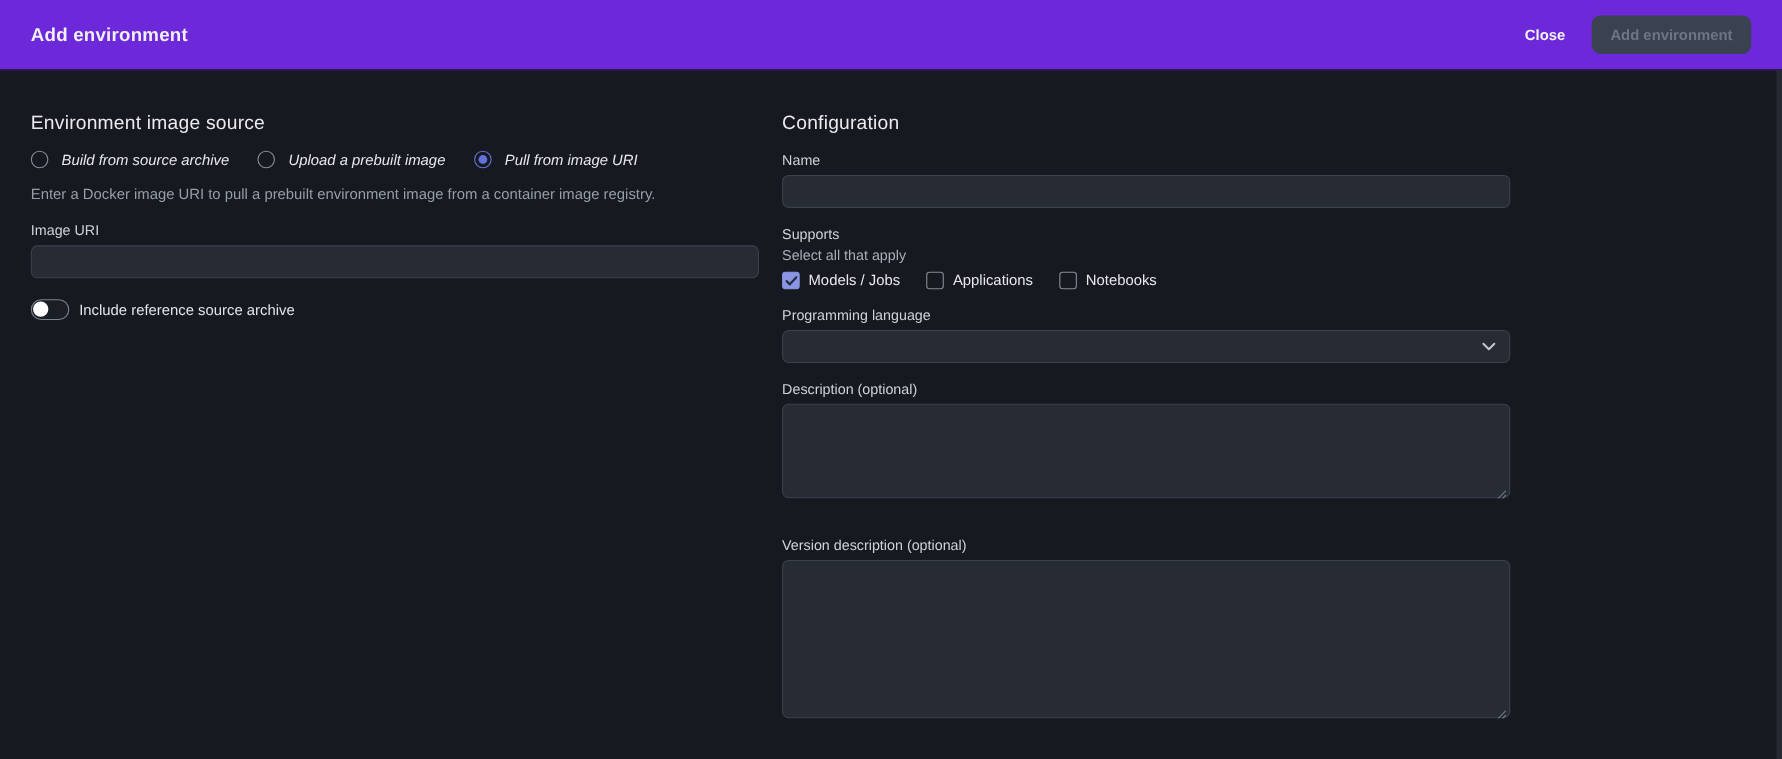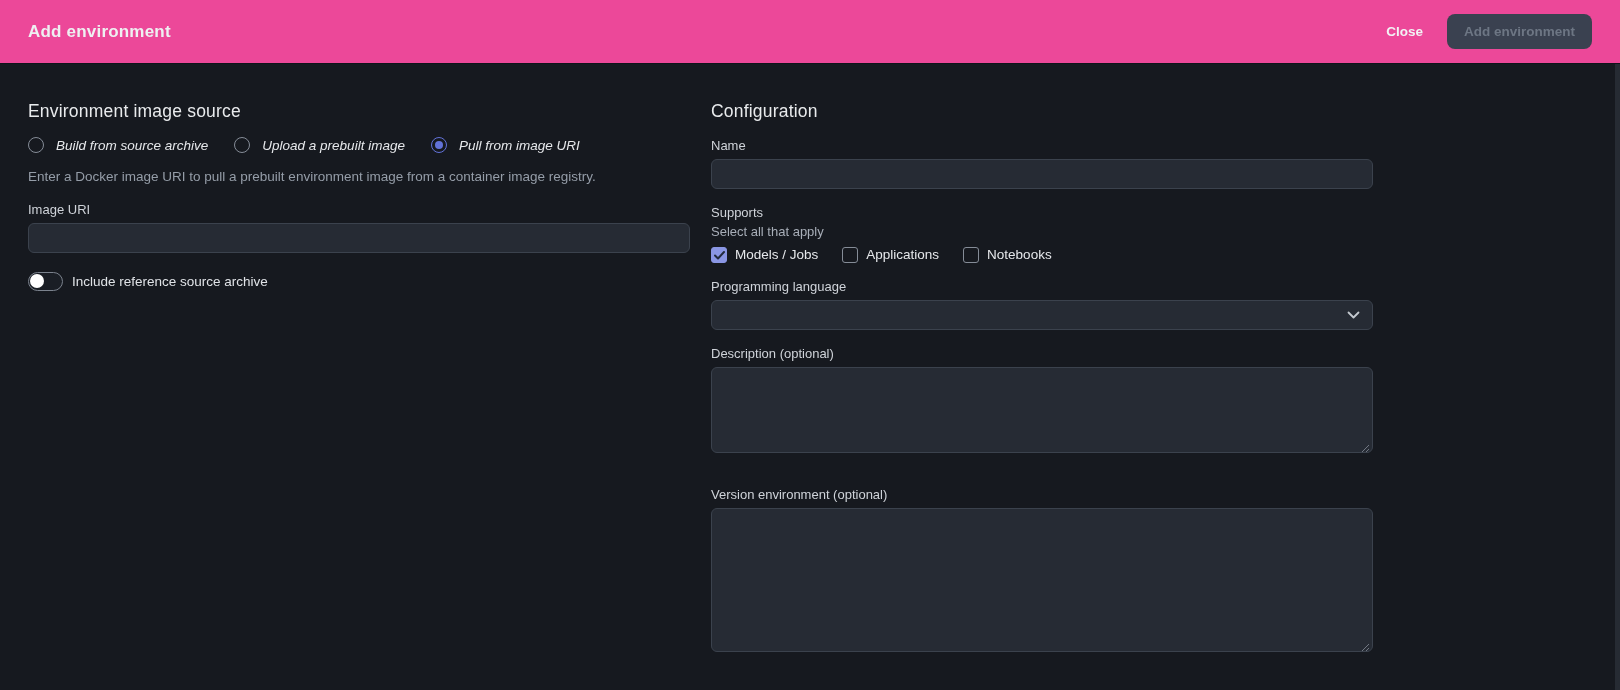--- a/index.html
+++ b/index.html
@@ -7,21 +7,21 @@
   body {
     background: #16191f;
     font-family: "Liberation Sans", "DejaVu Sans", sans-serif;
     color: #e3e6e9;
     position: relative;
   }
 
   
   .topbar {
     height: 64px;
-    background: #ec4899;
+    background: #6d28d9;
     border-bottom: 1px solid #10131a;
     display: flex;
     align-items: center;
     padding: 0 28px;
   }
   .topbar-title {
     font-size: 17px;
     font-weight: 700;
     color: #eef0f2;
     letter-spacing: 0.2px;
@@ -277,21 +277,21 @@
     </div>
 
     <label class="field-label desc-label">Description (optional)</label>
     <div class="textarea-wrap">
       <textarea class="textarea-box desc-area" style=""></textarea>
       <svg class="resize-handle" width="9" height="9" viewBox="0 0 9 9">
           <path d="M8 1 L1 8 M8 5 L5 8" stroke="#8a919c" stroke-width="1"></path>
         </svg>
     </div>
 
-    <label class="field-label version-label">Version environment (optional)</label>
+    <label class="field-label version-label">Version description (optional)</label>
     <div class="textarea-wrap">
       <textarea class="textarea-box version-area" style=""></textarea>
       <svg class="resize-handle" width="9" height="9" viewBox="0 0 9 9">
           <path d="M8 1 L1 8 M8 5 L5 8" stroke="#8a919c" stroke-width="1"></path>
         </svg>
     </div>
   </section>
 
 </main>
 

